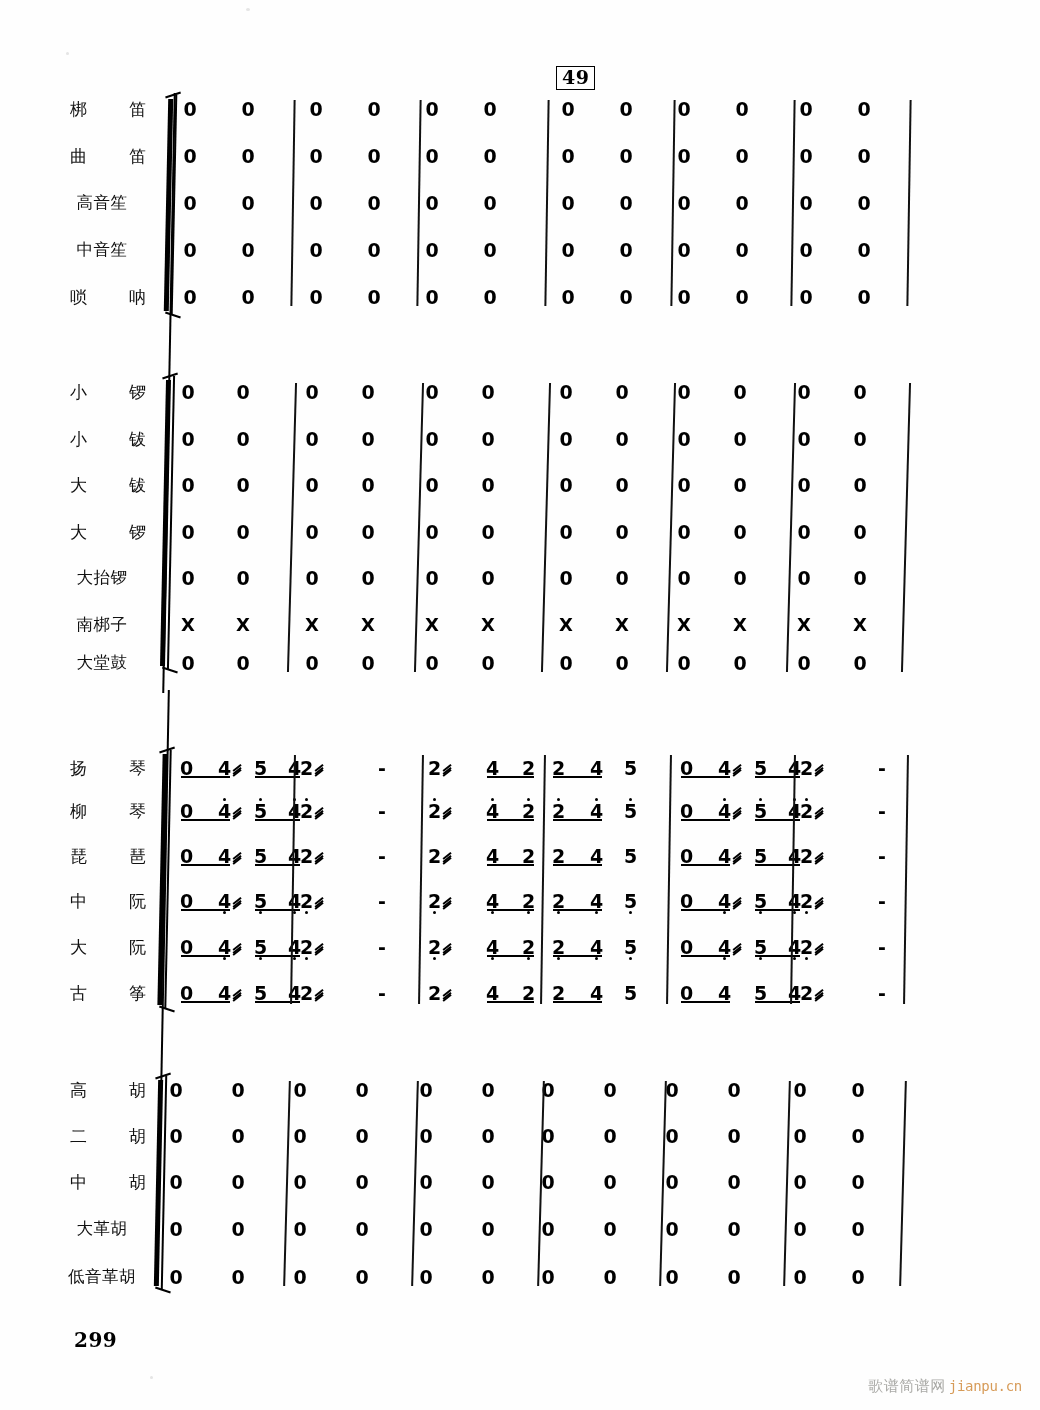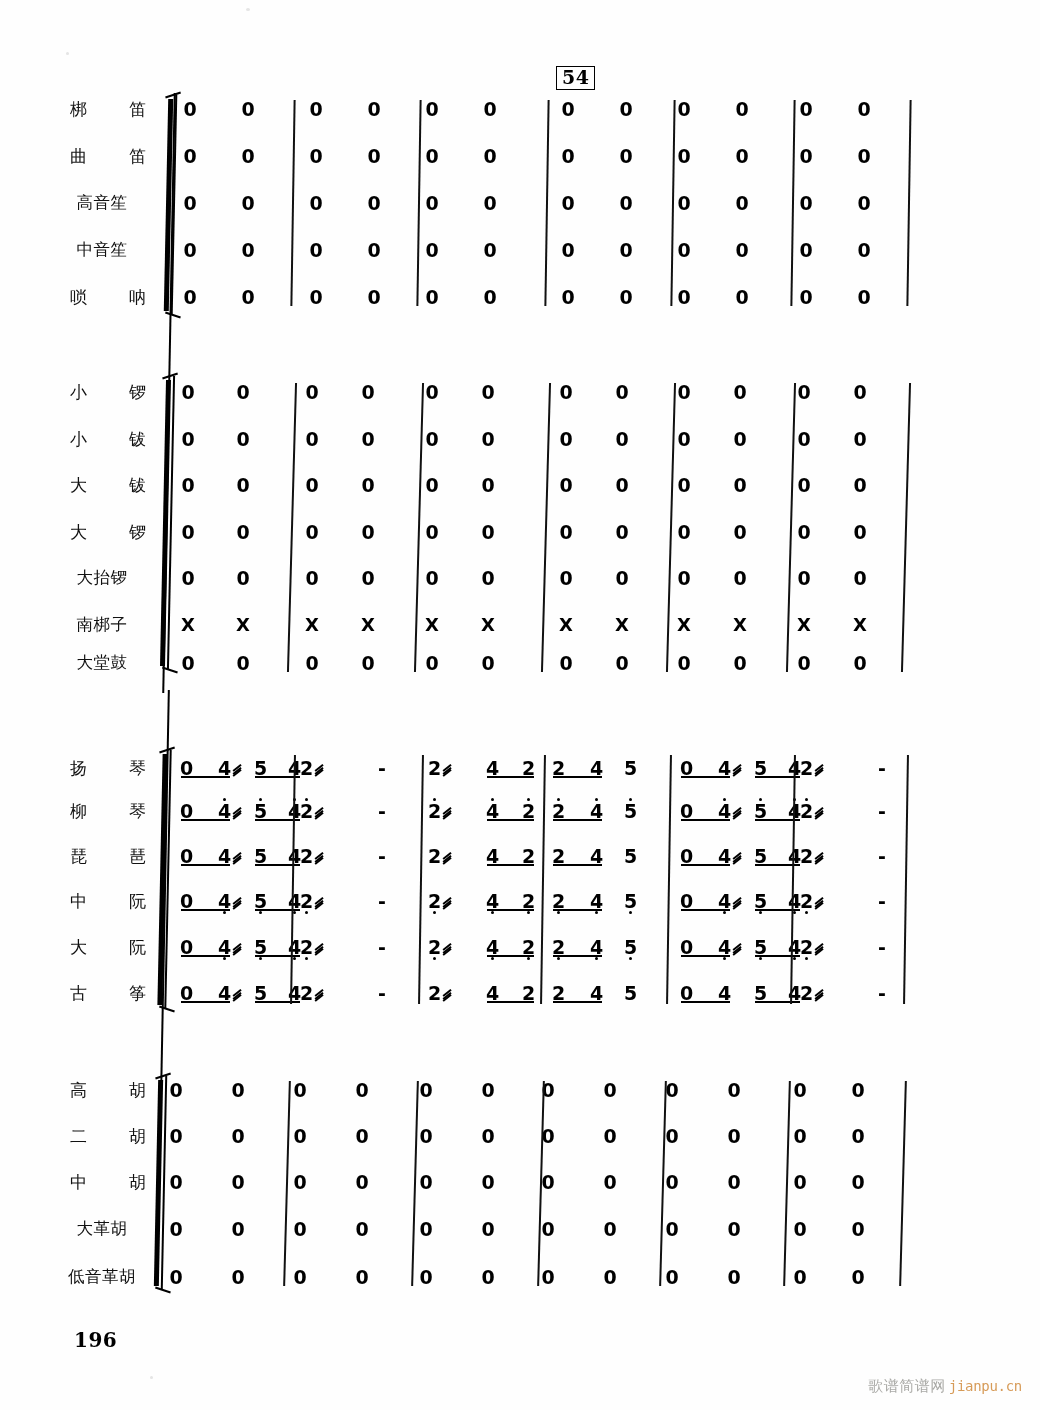--- a/index.html
+++ b/index.html
@@ -225,21 +225,21 @@
 </style>
 </head>
 <body>
 
 <div class="page">
 
   <div class="speck" style="left:66px;top:52px;width:3px;height:3px;"></div>
   <div class="speck" style="left:150px;top:1376px;width:3px;height:3px;"></div>
   <div class="speck" style="left:246px;top:8px;width:4px;height:3px;"></div>
 
-  <div class="rehearsal" style="left:556px;top:66px;">54</div>
+  <div class="rehearsal" style="left:556px;top:66px;">49</div>
 
   <div class="group" id="g-winds" style="top:95px;height:220px;">
     <div class="brace" style="left:163px;top:4px;height:212px;">
       <div class="thick"></div>
         <div class="thin"></div>
       <div class="cap top"></div>
         <div class="cap bot"></div>
     </div>
   </div>
 
@@ -828,19 +828,19 @@
       <div class="note " style="left: 790px; top: 1266px; width: 20px;">0</div>
       <div class="note " style="left: 848px; top: 1266px; width: 20px;">0</div>
       <div class="barline tilt2" style="left: 286px; top: 1081px; height: 205px;"></div>
       <div class="barline tilt2" style="left: 414px; top: 1081px; height: 205px;"></div>
       <div class="barline tilt2" style="left: 540px; top: 1081px; height: 205px;"></div>
       <div class="barline tilt2" style="left: 662px; top: 1081px; height: 205px;"></div>
       <div class="barline tilt2" style="left: 786px; top: 1081px; height: 205px;"></div>
       <div class="barline tilt2" style="left: 902px; top: 1081px; height: 205px;"></div>
     </div>
 
-  <div class="pageno">196</div>
+  <div class="pageno">299</div>
 
   <div class="watermark">
     <span class="cn">歌谱简谱网</span><span class="en">jianpu.cn</span>
   </div>
 
 </div>
 
 </body></html>

